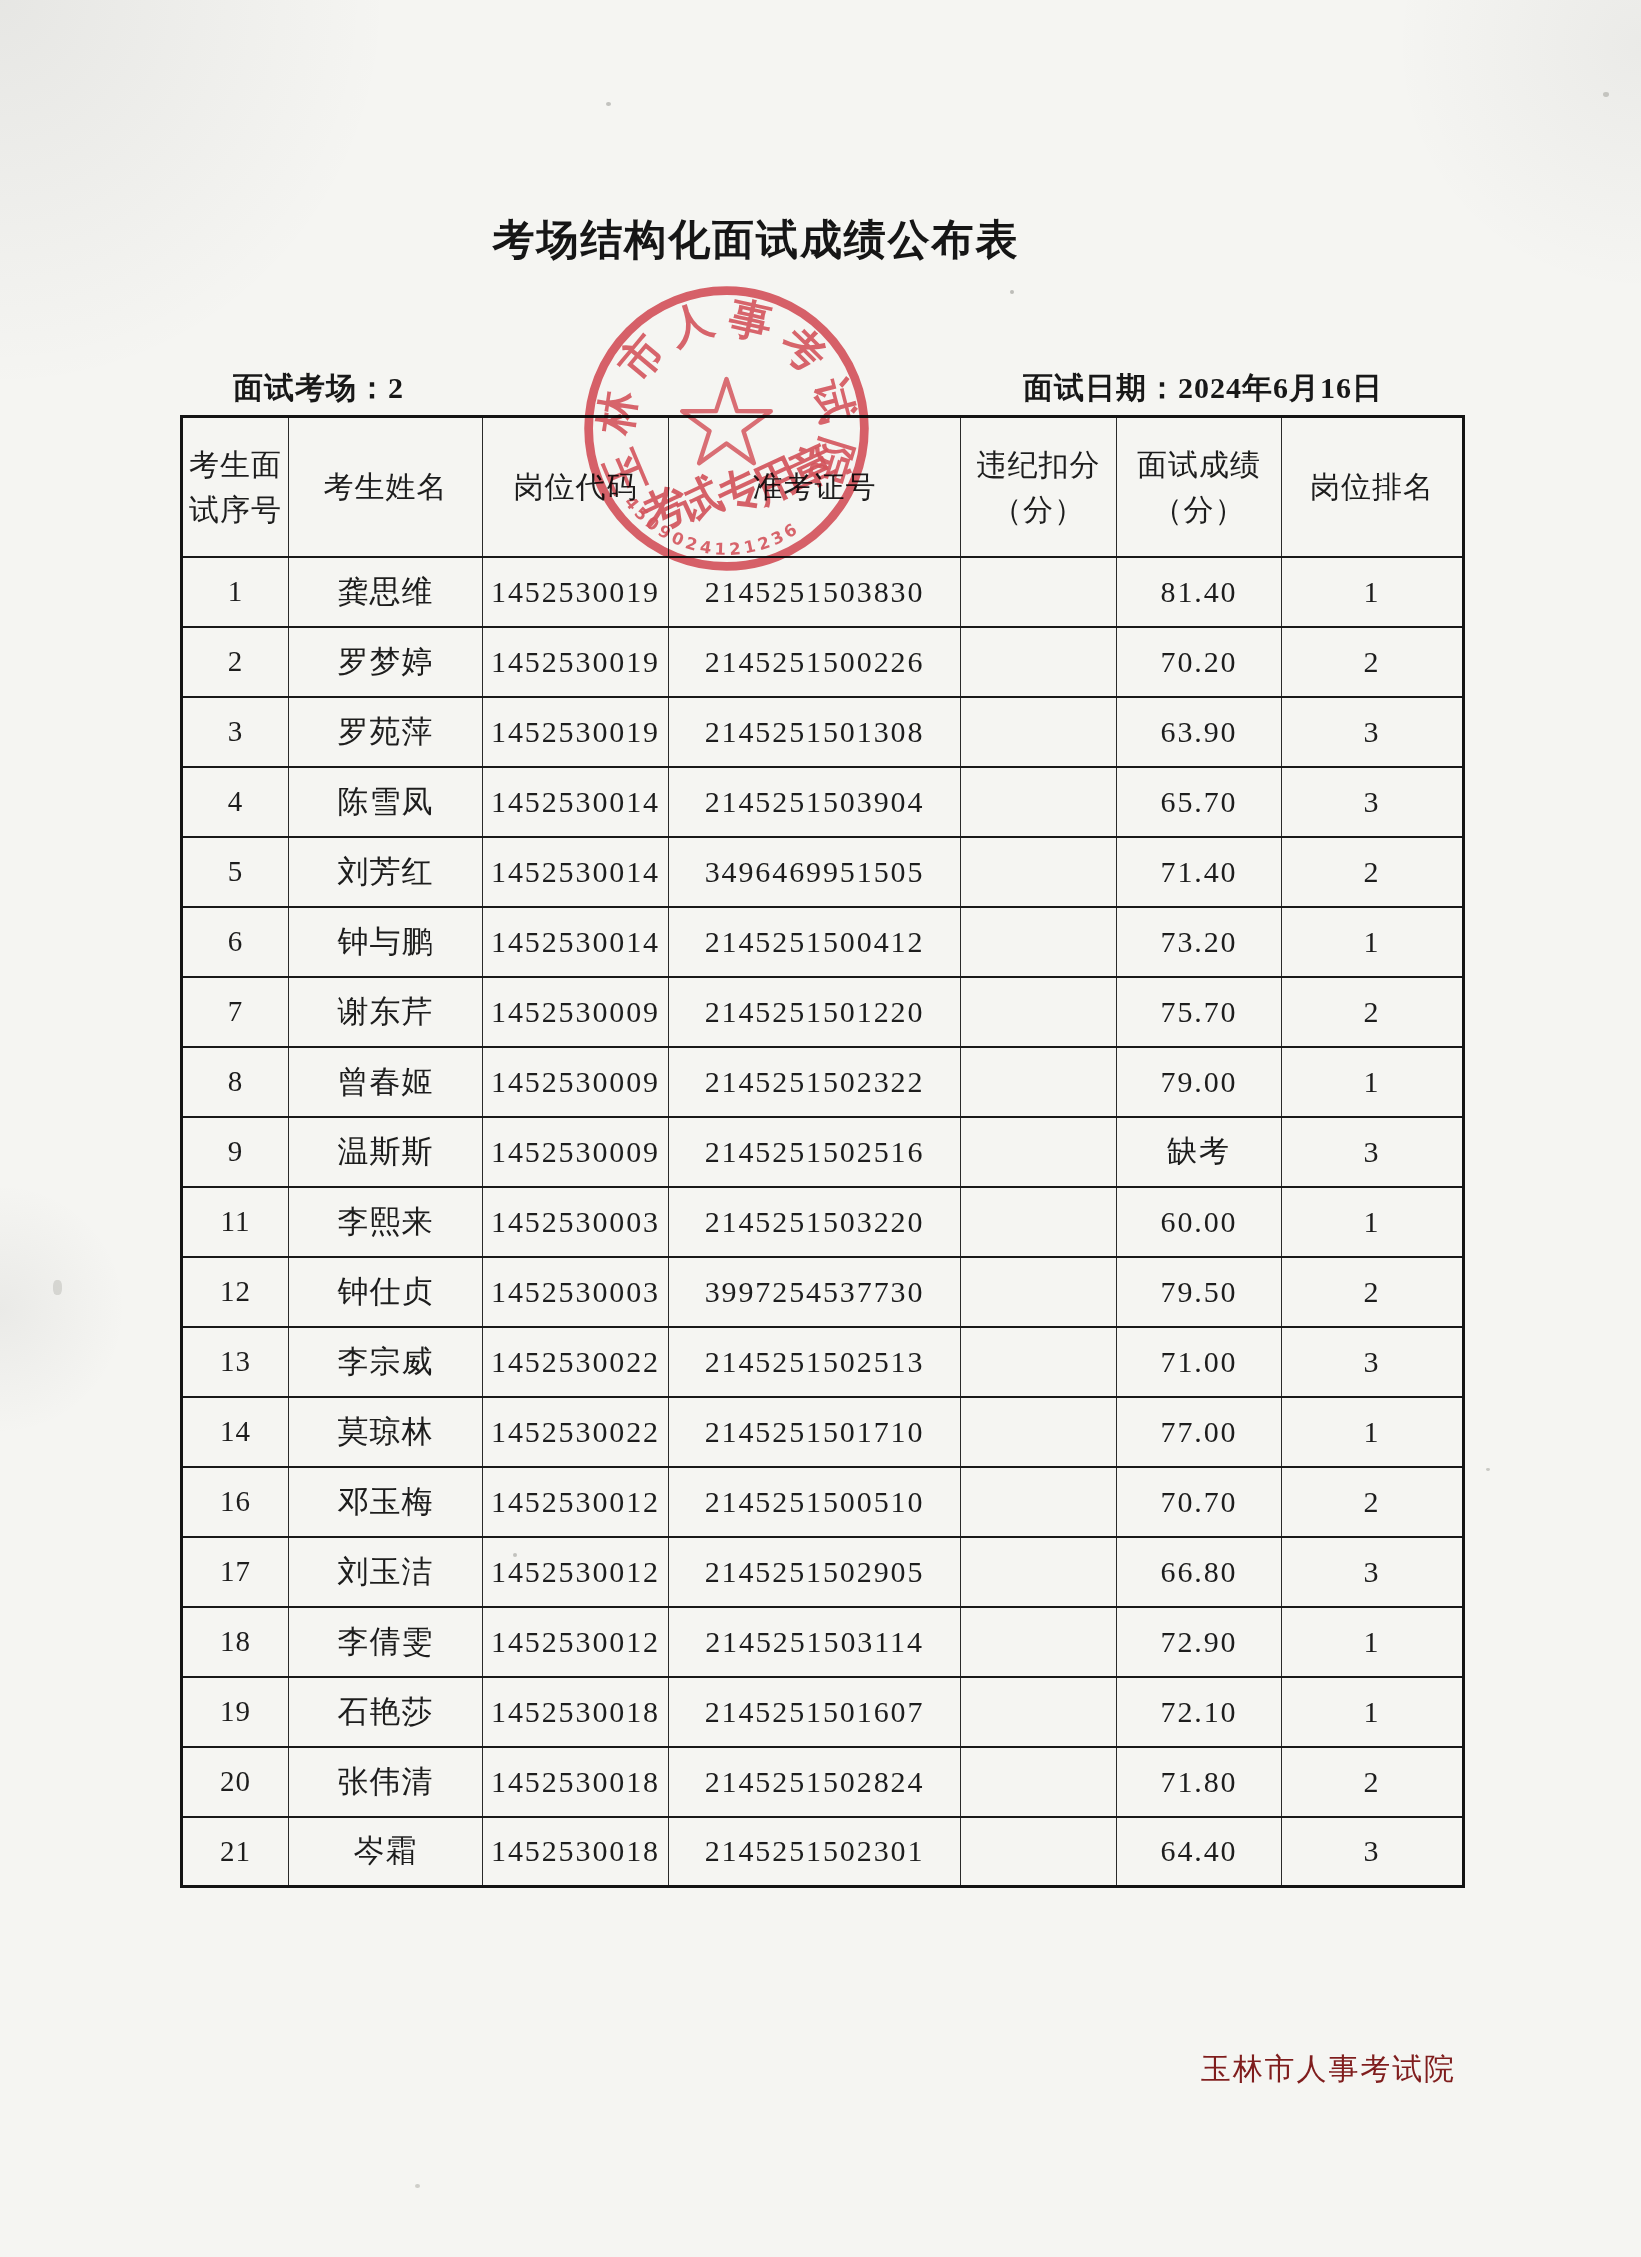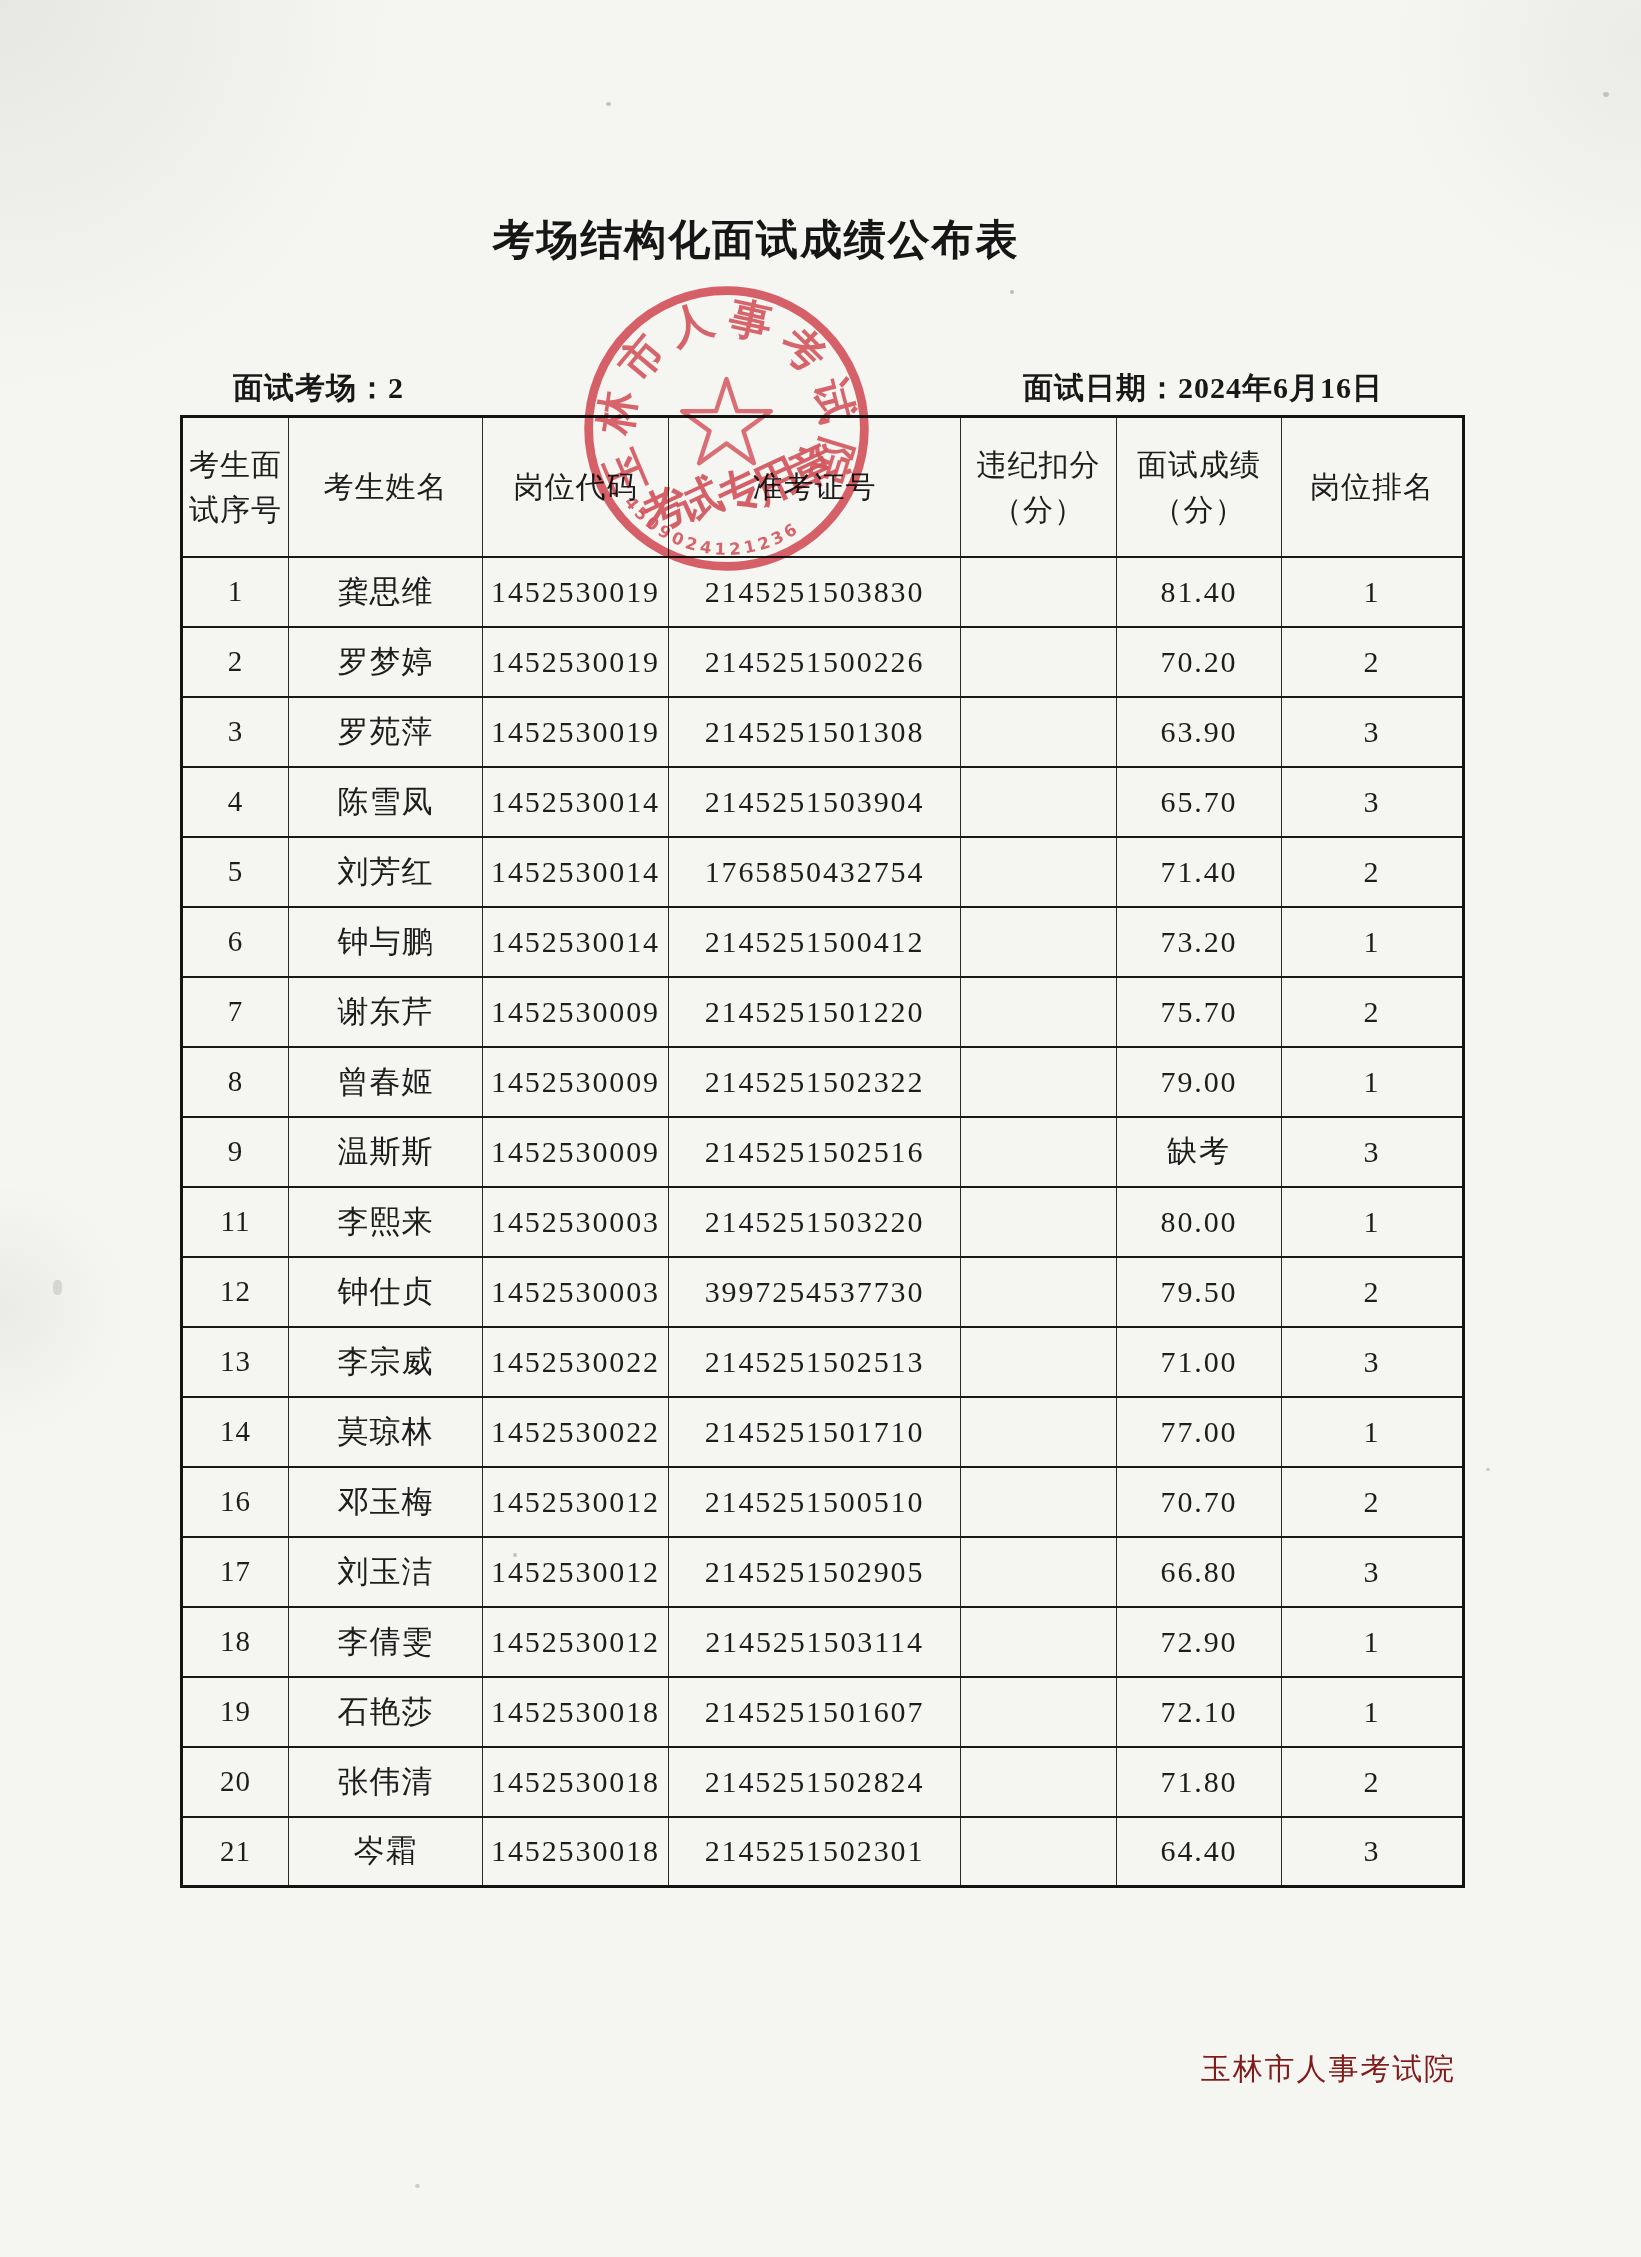--- a/index.html
+++ b/index.html
@@ -159,21 +159,21 @@
         <td>1452530014</td>
         <td>2145251503904</td>
         <td></td>
         <td>65.70</td>
         <td>3</td>
       </tr>
       <tr>
         <td>5</td>
         <td>刘芳红</td>
         <td>1452530014</td>
-        <td>1765850432754</td>
+        <td>3496469951505</td>
         <td></td>
         <td>71.40</td>
         <td>2</td>
       </tr>
       <tr>
         <td>6</td>
         <td>钟与鹏</td>
         <td>1452530014</td>
         <td>2145251500412</td>
         <td></td>
@@ -206,21 +206,21 @@
         <td></td>
         <td>缺考</td>
         <td>3</td>
       </tr>
       <tr>
         <td>11</td>
         <td>李熙来</td>
         <td>1452530003</td>
         <td>2145251503220</td>
         <td></td>
-        <td>80.00</td>
+        <td>60.00</td>
         <td>1</td>
       </tr>
       <tr>
         <td>12</td>
         <td>钟仕贞</td>
         <td>1452530003</td>
         <td>3997254537730</td>
         <td></td>
         <td>79.50</td>
         <td>2</td>

